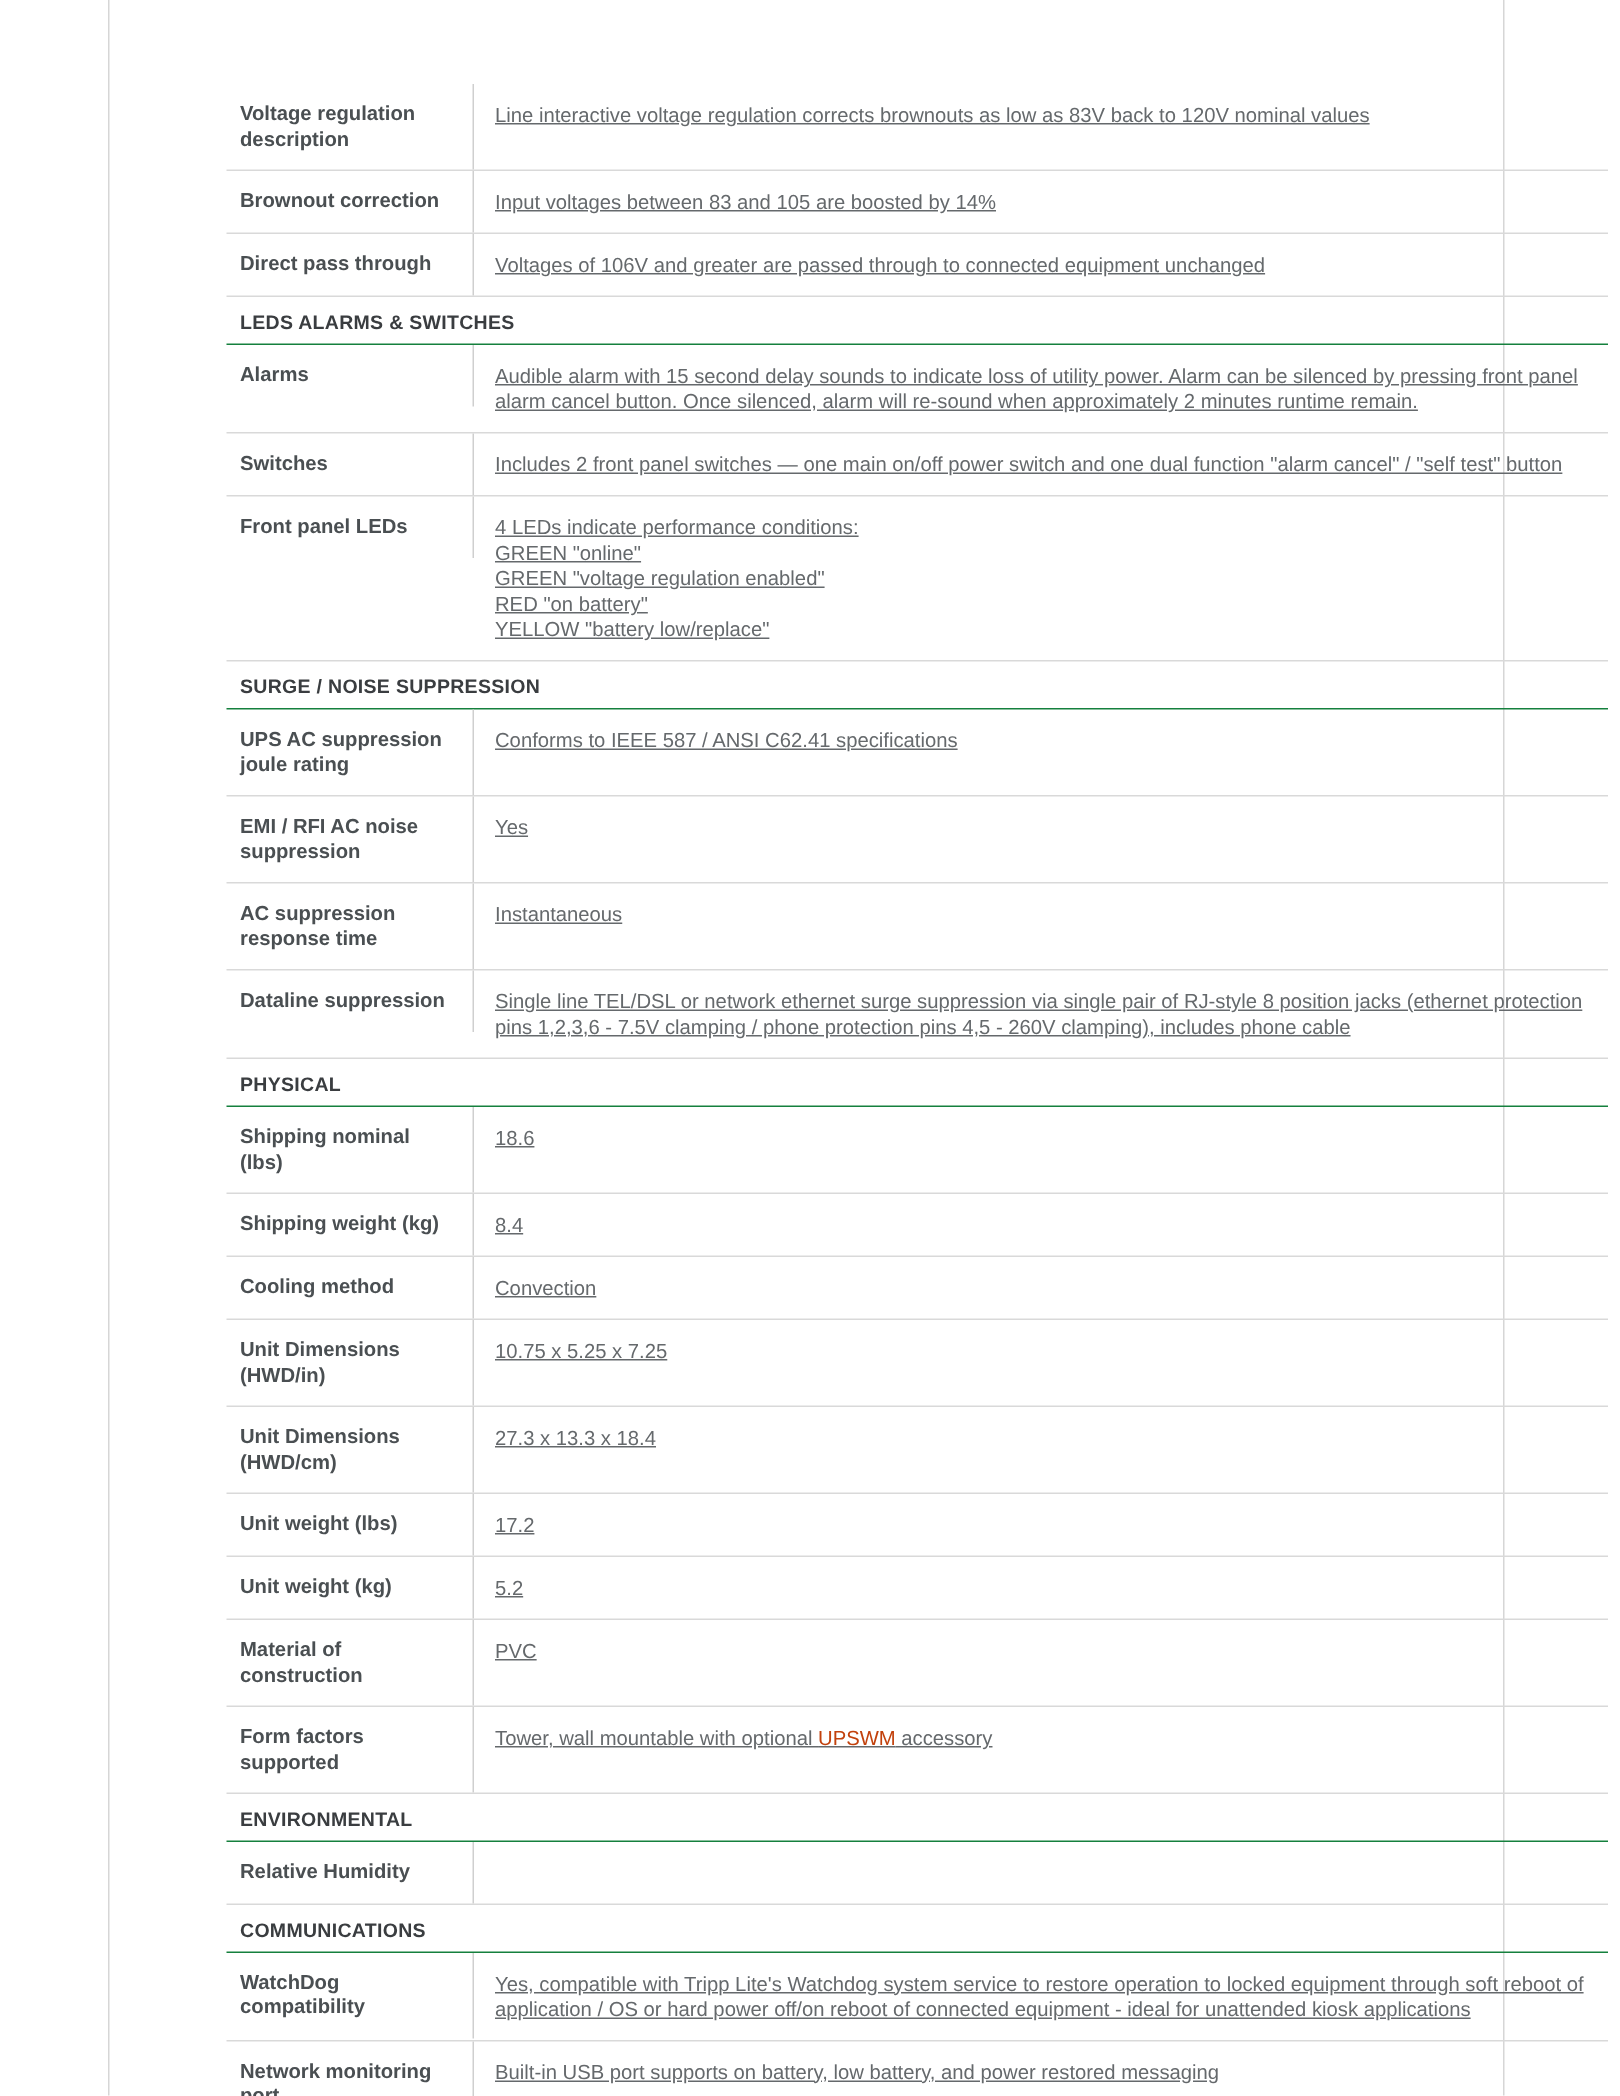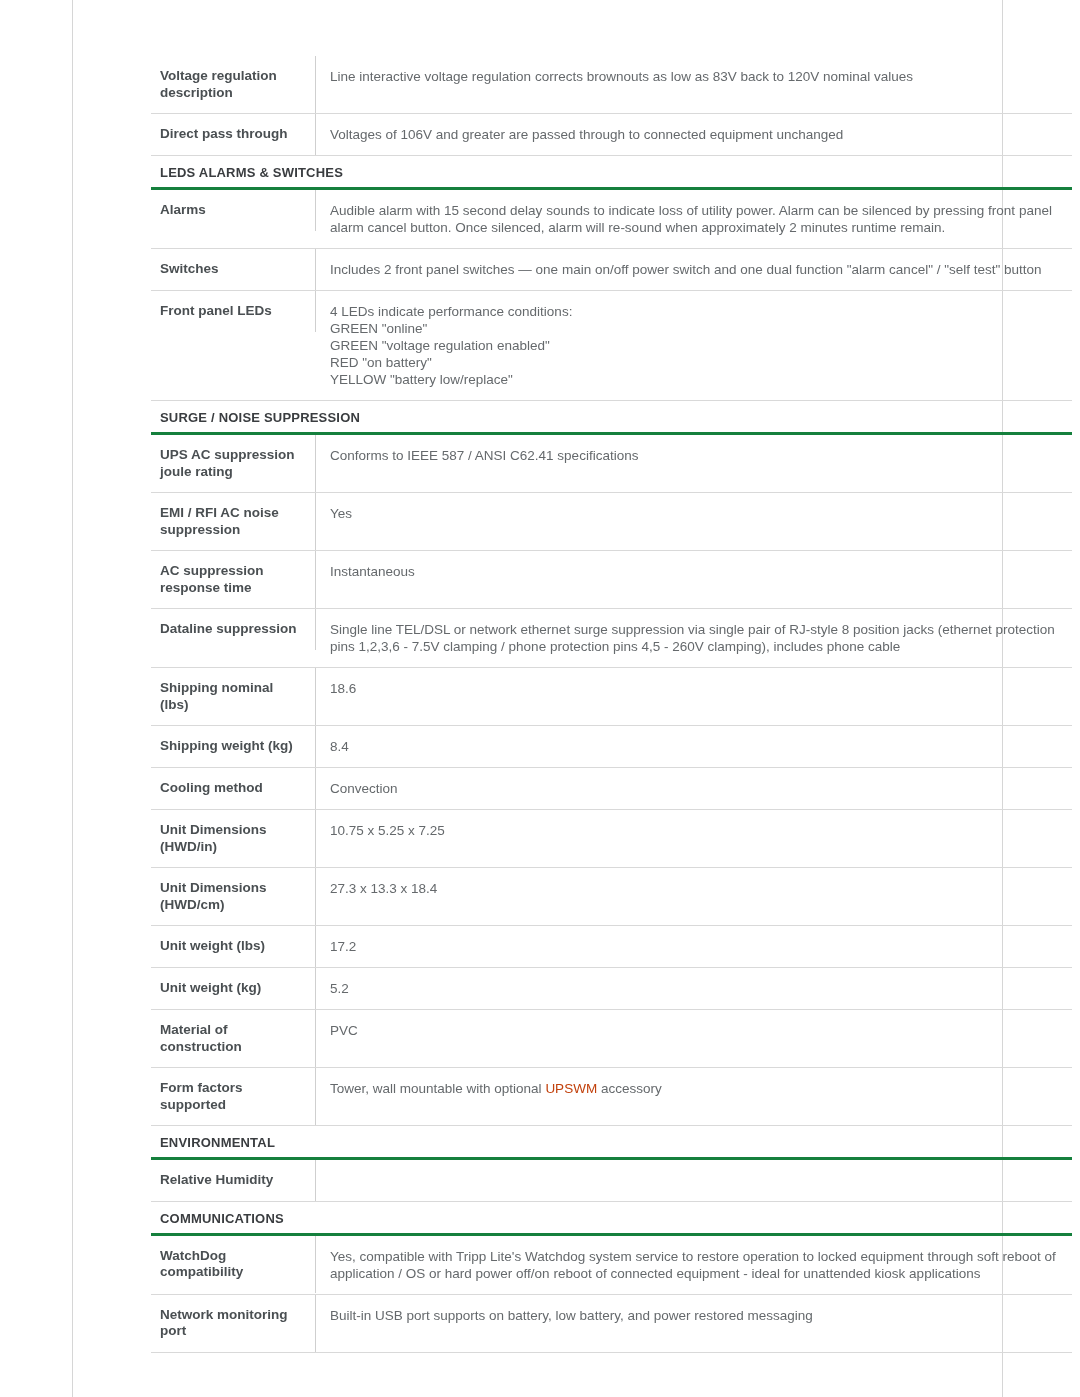--- a/index.html
+++ b/index.html
@@ -54,48 +54,53 @@
   }
 
   .spec-value {
     flex: 1 1 auto;
     box-sizing: border-box;
     padding: 12px 10px 12px 9px;
     font-size: 13.5px;
     line-height: 17px;
     color: #65696c;
     white-space: pre-line;
+    text-decoration: underline;
   }
 
   .spec-value a,
   .spec-value .link {
     color: #c2410c;
     text-decoration: none;
   }
 
   .section-header {
-    border-bottom: 3px solid #15803d;
+    border-bottom: 1px solid #15803d;
     padding: 9px 10px 7px 9px;
     font-size: 13px;
     font-weight: bold;
     letter-spacing: 0.2px;
     color: #3a3d40;
   }
 
   
   .spec-row:last-child { border-bottom: 1px solid #d9d9d9; }
 </style>
 </head>
 <body>
 
 <div id="page">
   <div id="spec-table">
       <div class="spec-row">
         <div class="spec-label">Voltage regulation description</div>
         <div class="spec-value">Line interactive voltage regulation corrects brownouts as low as 83V back to 120V nominal values</div>
+      </div>
+      <div class="spec-row">
+        <div class="spec-label">Brownout correction</div>
+        <div class="spec-value">Input voltages between 83 and 105 are boosted by 14%</div>
       </div>
       <div class="spec-row">
         <div class="spec-label">Direct pass through</div>
         <div class="spec-value">Voltages of 106V and greater are passed through to connected equipment unchanged</div>
       </div>
       <div class="section-header">LEDS ALARMS &amp; SWITCHES</div>
       <div class="spec-row">
         <div class="spec-label">Alarms</div>
         <div class="spec-value">Audible alarm with 15 second delay sounds to indicate loss of utility power. Alarm can be silenced by pressing front panel alarm cancel button. Once silenced, alarm will re-sound when approximately 2 minutes runtime remain.</div>
       </div>
@@ -121,20 +126,21 @@
         <div class="spec-value">Yes</div>
       </div>
       <div class="spec-row">
         <div class="spec-label">AC suppression response time</div>
         <div class="spec-value">Instantaneous</div>
       </div>
       <div class="spec-row">
         <div class="spec-label">Dataline suppression</div>
         <div class="spec-value">Single line TEL/DSL or network ethernet surge suppression via single pair of RJ-style 8 position jacks (ethernet protection pins 1,2,3,6 - 7.5V clamping / phone protection pins 4,5 - 260V clamping), includes phone cable</div>
       </div>
+      <div class="section-header">PHYSICAL</div>
       <div class="spec-row">
         <div class="spec-label">Shipping nominal (lbs)</div>
         <div class="spec-value">18.6</div>
       </div>
       <div class="spec-row">
         <div class="spec-label">Shipping weight (kg)</div>
         <div class="spec-value">8.4</div>
       </div>
       <div class="spec-row">
         <div class="spec-label">Cooling method</div>

